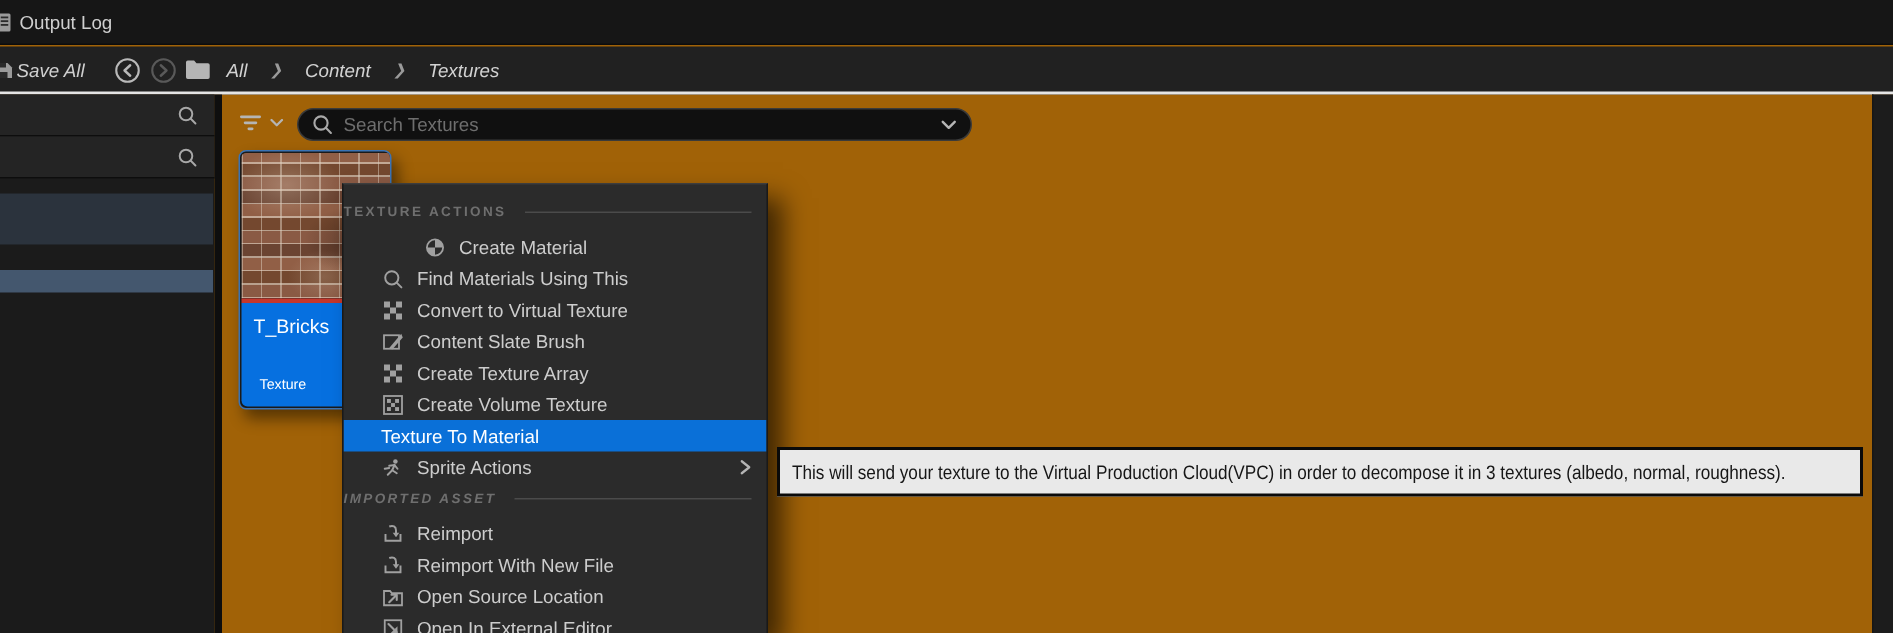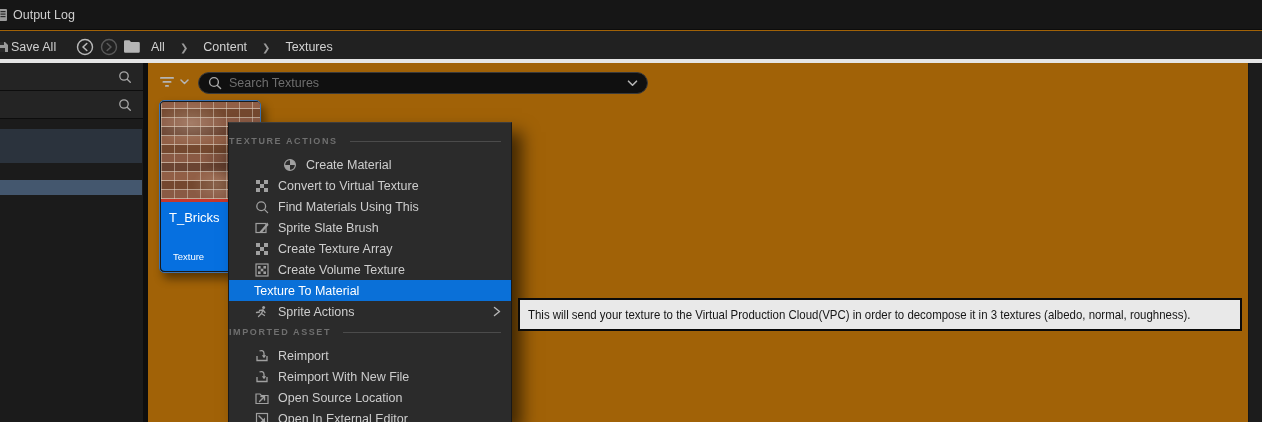--- a/index.html
+++ b/index.html
@@ -17,21 +17,21 @@
     background:#161616; border-bottom:1px solid #0c0c0c;
   }
   .tab {
     position:absolute; left:0; top:0; height:30px; display:flex; align-items:center;
     padding-left:13px; color:#cfcfcf; font-size:12.5px;
   }
   .tab .cuticon { position:absolute; left:-4px; top:8px; }
   
   .toolbar {
     position:absolute; left:0; top:31px; width:1262px; height:32px;
-    background:#212121; border-bottom:4px solid #e5e5e5;
+    background:#212121; border-bottom:2px solid #e5e5e5;font-style:italic;
   }
   .saveall {
     position:absolute; left:11px; top:0; height:32px; display:flex; align-items:center;
     color:#cfcfcf; font-size:12.5px; cursor:default;
   }
   .saveall .cuticon { position:absolute; left:-16px; top:9px; }
   .navbtn { position:absolute; top:7px; width:18px; height:18px; }
   .nav-back { left:76px; }
   .nav-fwd  { left:100px; }
   .folder-ic { position:absolute; left:123px; top:8px; }
@@ -100,21 +100,21 @@
   }
   .menu-header .hline { flex:1; height:1px; background:#4b4b4b; margin:0 10px 0 12px; }
   .menu-item {
     position:relative; height:21px; display:flex; align-items:center;
     padding-left:49px; font-size:12.5px; color:#cdcdcd; white-space:nowrap;
   }
   .menu-item .mi { position:absolute; left:26px; top:4px; width:14px; height:14px; }
   .menu-item.highlight { padding-left:25px; background:#0a70d8; color:#ffffff; }
   .menu-item .sub-arrow { position:absolute; right:10px; top:5px; }
   .mt-first { margin-top:4px;margin-left:28px; }
-  .mt-hdr2 { margin-top:1px; }
+  .mt-hdr2 { margin-top:1px;font-style:italic; }
   .mt-sec2 { margin-top:4px; }
   
   .tooltip {
     position:absolute; left:518px; top:298px; width:724px; height:33px;
     background:#e9e9e9; border:2px solid #0a0a0a;
     display:flex; align-items:center; padding:0 8px; overflow:hidden;
   }
   .tooltip span {
     display:inline-block; white-space:nowrap; color:#161616; font-size:13px;
     transform:scaleX(.88); transform-origin:left center;
@@ -237,48 +237,48 @@
             <circle cx="7" cy="7" r="5.4" fill="none" stroke="#a0a0a0" stroke-width="1.2"></circle>
             <path d="M7 1.6 A5.4 5.4 0 0 1 12.4 7 L7 7 Z" fill="#a0a0a0"></path>
             <path d="M7 12.4 A5.4 5.4 0 0 1 1.6 7 L7 7 Z" fill="#a0a0a0"></path>
           </svg>
         </span>
         <span>Create Material</span>
       </div>
       <div class="menu-item">
         <span class="mi">
           <svg width="14" height="14" viewBox="0 0 14 14">
+            <circle cx="6.2" cy="6.2" r="4.4" fill="none" stroke="#a0a0a0" stroke-width="1.3"></circle>
+            <line x1="9.6" y1="9.6" x2="12.6" y2="12.6" stroke="#a0a0a0" stroke-width="1.3" stroke-linecap="round"></line>
+          </svg>
+        </span>
+        <span>Find Materials Using This</span>
+      </div>
+      <div class="menu-item">
+        <span class="mi">
+          <svg width="14" height="14" viewBox="0 0 14 14">
             <g fill="#a0a0a0">
               <rect x="1" y="1" width="4" height="4"></rect>
               <rect x="9" y="1" width="4" height="4"></rect>
               <rect x="5" y="5" width="4" height="4"></rect>
               <rect x="1" y="9" width="4" height="4"></rect>
               <rect x="9" y="9" width="4" height="4"></rect>
             </g>
           </svg>
         </span>
         <span>Convert to Virtual Texture</span>
       </div>
       <div class="menu-item">
         <span class="mi">
           <svg width="14" height="14" viewBox="0 0 14 14">
-            <circle cx="6.2" cy="6.2" r="4.4" fill="none" stroke="#a0a0a0" stroke-width="1.3"></circle>
-            <line x1="9.6" y1="9.6" x2="12.6" y2="12.6" stroke="#a0a0a0" stroke-width="1.3" stroke-linecap="round"></line>
-          </svg>
-        </span>
-        <span>Find Materials Using This</span>
-      </div>
-      <div class="menu-item">
-        <span class="mi">
-          <svg width="14" height="14" viewBox="0 0 14 14">
             <rect x="1" y="2.5" width="10" height="9" fill="none" stroke="#a0a0a0" stroke-width="1.2"></rect>
             <path d="M4.5 11 L12.5 1.5 L13.5 4 L6.5 12 Z" fill="#a0a0a0"></path>
           </svg>
         </span>
-        <span>Sprite Slate Brush</span>
+        <span>Content Slate Brush</span>
       </div>
       <div class="menu-item">
         <span class="mi">
           <svg width="14" height="14" viewBox="0 0 14 14">
             <g fill="#a0a0a0">
               <rect x="1" y="1" width="4" height="4"></rect>
               <rect x="9" y="1" width="4" height="4"></rect>
               <rect x="5" y="5" width="4" height="4"></rect>
               <rect x="1" y="9" width="4" height="4"></rect>
               <rect x="9" y="9" width="4" height="4"></rect>

